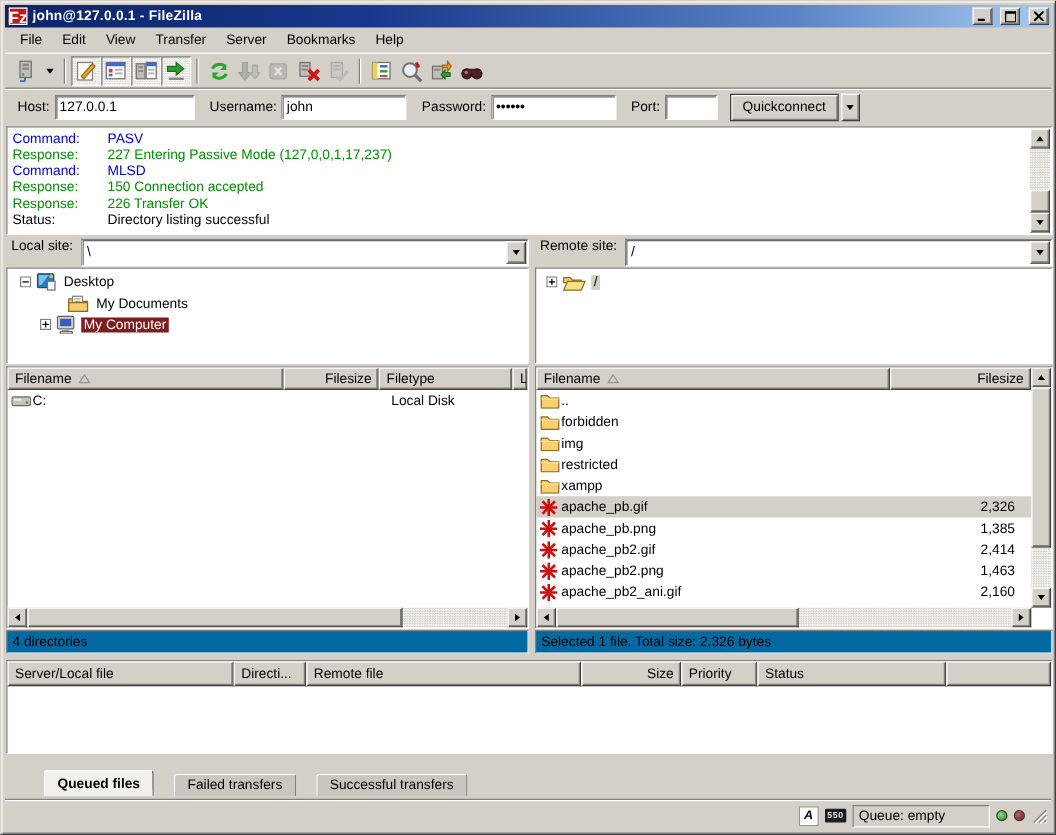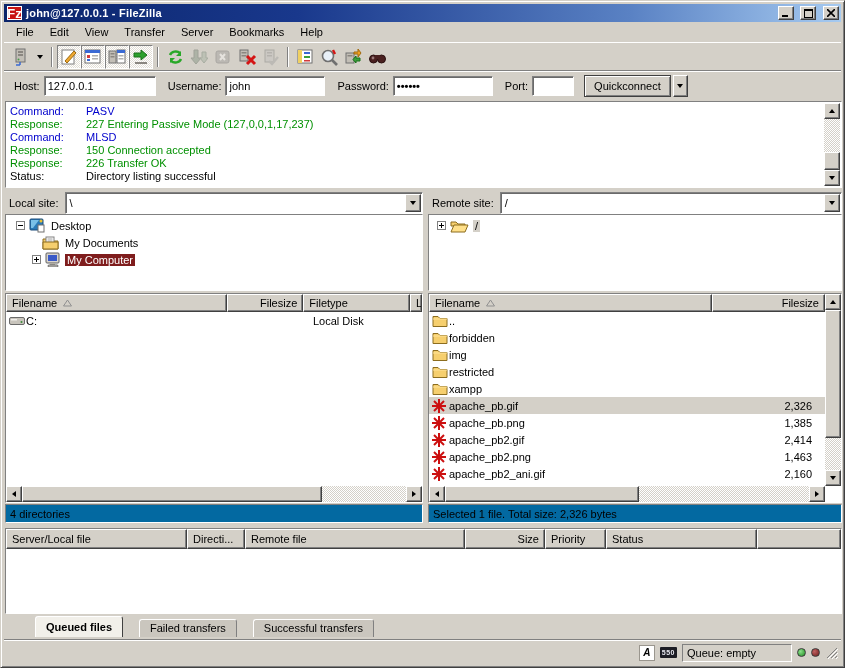--- a/index.html
+++ b/index.html
@@ -64,21 +64,21 @@
     display:flex; align-items:center; justify-content:center; }
   .strack { flex:1; position:relative; background-image:repeating-conic-gradient(#ffffff 0% 25%,#d4d0c8 25% 50%); background-size:2px 2px; }
   .sthumb { position:absolute; background:#d4d0c8; border:1px solid; border-color:#fff #404040 #404040 #fff;
     box-shadow:inset -1px -1px 0 #808080; }
   .tri-up    { width:0; height:0; border-left:3px solid transparent; border-right:3px solid transparent; border-bottom:4px solid #000; }
   .tri-down  { width:0; height:0; border-left:3px solid transparent; border-right:3px solid transparent; border-top:4px solid #000; }
   .tri-left  { width:0; height:0; border-top:3px solid transparent; border-bottom:3px solid transparent; border-right:4px solid #000; }
   .tri-right { width:0; height:0; border-top:3px solid transparent; border-bottom:3px solid transparent; border-left:4px solid #000; }
 
   
-  .site-bar { position:absolute; height:23px; display:flex; align-items:center; }
+  .site-bar { position:absolute; height:23px; display:flex; }
   .site-label { padding:0 6px 0 4px; }
   .combo { flex:1; height:22px; background:#fff; border:1px solid; border-color:#808080 #fff #fff #808080;
     box-shadow: inset 1px 1px 0 #6a6a6a; display:flex; align-items:center; padding-left:4px; position:relative; }
   .combo-drop { position:absolute; right:1px; top:1px; bottom:1px; width:16px; background:#d4d0c8;
     border:1px solid; border-color:#fff #404040 #404040 #fff; box-shadow:inset -1px -1px 0 #808080;
     display:flex; align-items:center; justify-content:center; }
 
   .tree { position:absolute; background:#fff; border:1px solid; border-color:#808080 #fff #fff #808080; padding-top:2px; overflow:hidden; }
   .tree-row { display:flex; align-items:center; height:17px; gap:4px; }
   .tree-label { padding:0 2px; }
@@ -92,21 +92,21 @@
   .hcell.r { justify-content:flex-end; }
   .lrow { display:flex; align-items:center; height:17px; white-space:nowrap; }
   .lrow .ic { width:20px; flex:0 0 20px; display:flex; justify-content:flex-start; padding-left:3px; }
   .cell-size { text-align:right; }
   .hscroll { position:absolute; bottom:0; height:16px; display:flex; }
   .vscroll { position:absolute; width:16px; display:flex; flex-direction:column; }
   .status-inset { position:absolute; height:19px; border:1px solid; border-color:#808080 #fff #fff #808080;
     display:flex; align-items:center; padding-left:4px; background:#0369a1; }
 
   
-  .queue { position:absolute; left:4px; top:527px; width:837px; height:86px; background:#fff;
+  .queue { position:absolute; left:4px; top:527px; width:837px; height:75px; background:#fff;
     border:1px solid; border-color:#808080 #fff #fff #808080; overflow:hidden; }
   .queue .listhdr { height:20px; }
 
   
   .tabs { position:absolute; left:4px; top:615px; height:21px; display:flex; align-items:flex-end; gap:16px;margin-left:30px; }
   .tab { height:18px; padding:2px 10px 0 10px; background:#cac6be; border:1px solid;
     border-color:#fff #808080 #808080 #fff; border-bottom:none; border-radius:3px 3px 0 0; }
   .tab.active { height:21px; padding-top:4px; background:#f2f0ea; font-weight:bold;
     border-color:#fff #404040 transparent #fff; }
 
@@ -352,21 +352,21 @@
           <line x1="2" y1="4.5" x2="7" y2="4.5" stroke="#000"></line>
         </svg>
       <svg width="16" height="15">
         <rect x="1" y="1" width="13" height="11" rx="1" fill="#2a7ab8" stroke="#1a4a78"></rect>
         <path d="M2 2 h8 l-6 8 h-2 Z" fill="#7ac0e8"></path>
         <rect x="9" y="7" width="6" height="7" fill="#fff" stroke="#707070"></rect>
         <circle cx="12" cy="3" r="1.5" fill="#e8c030"></circle>
       </svg>
       <span class="tree-label">Desktop</span>
     </div>
-    <div class="tree-row" style="padding-left:36px">
+    <div class="tree-row" style="padding-left:48px">
       <svg width="17" height="14">
         <path d="M1 3 h5 l2 2 h8 v8 h-15 Z" fill="#f6cf6e" stroke="#8c6d1f"></path>
         <rect x="4" y="1" width="8" height="7" fill="#fff" stroke="#808080"></rect>
         <line x1="5.5" y1="3" x2="10.5" y2="3" stroke="#a0a0a0"></line>
           <line x1="5.5" y1="5" x2="10.5" y2="5" stroke="#a0a0a0"></line>
         <path d="M1 6 h15 v7 h-15 Z" fill="#f6cf6e" stroke="#8c6d1f"></path>
       </svg>
       <span class="tree-label">My Documents</span>
     </div>
     <div class="tree-row" style="padding-left:26px">

